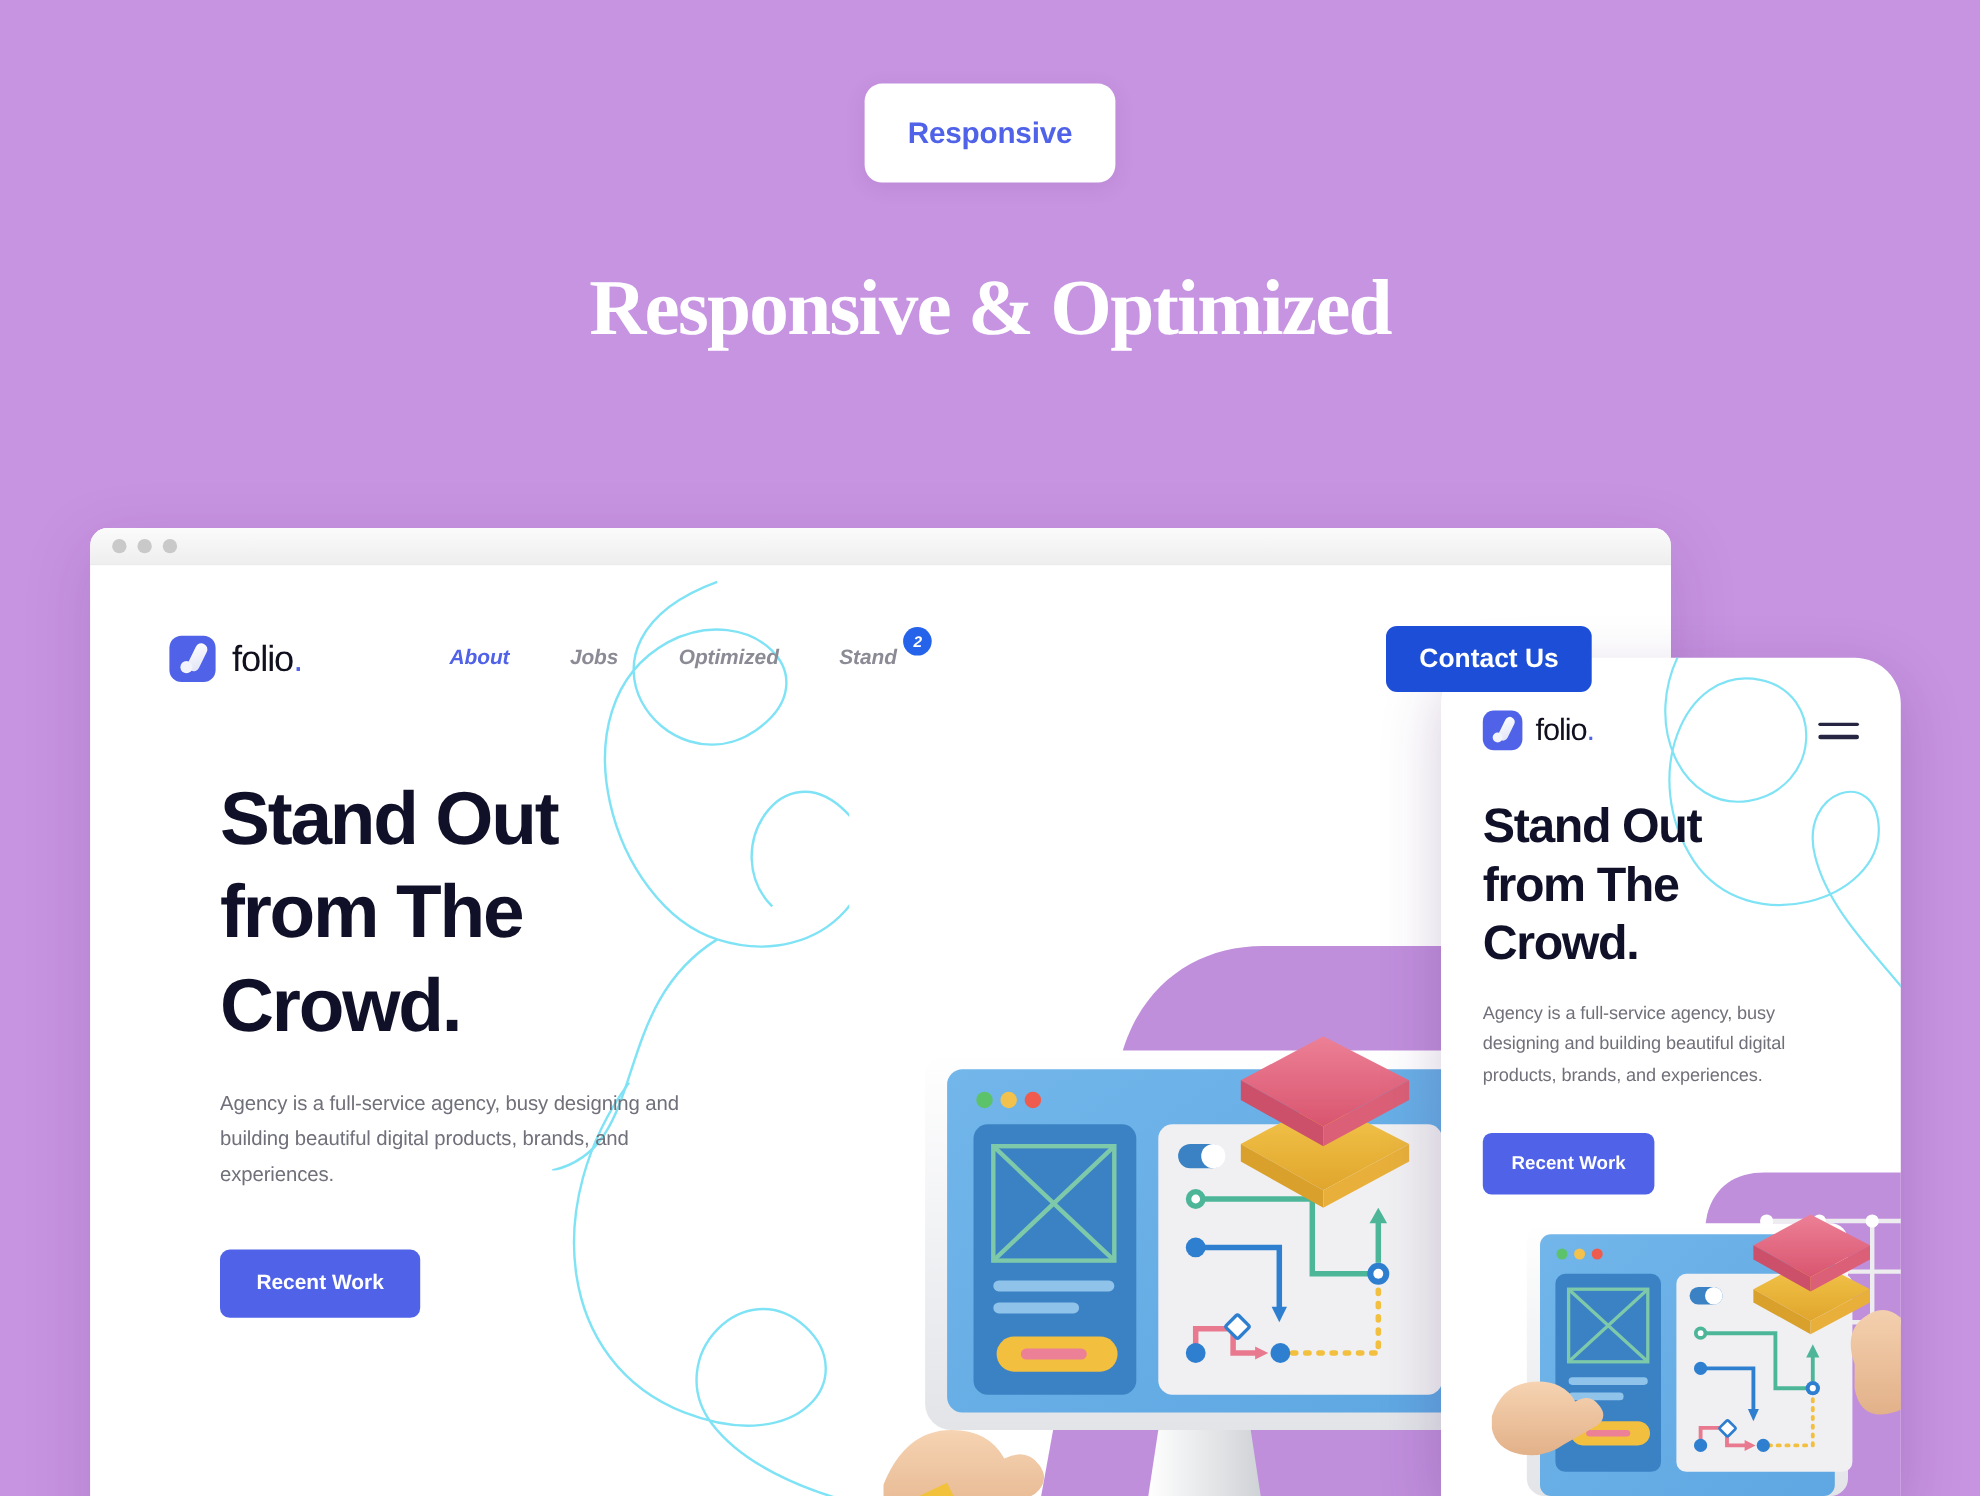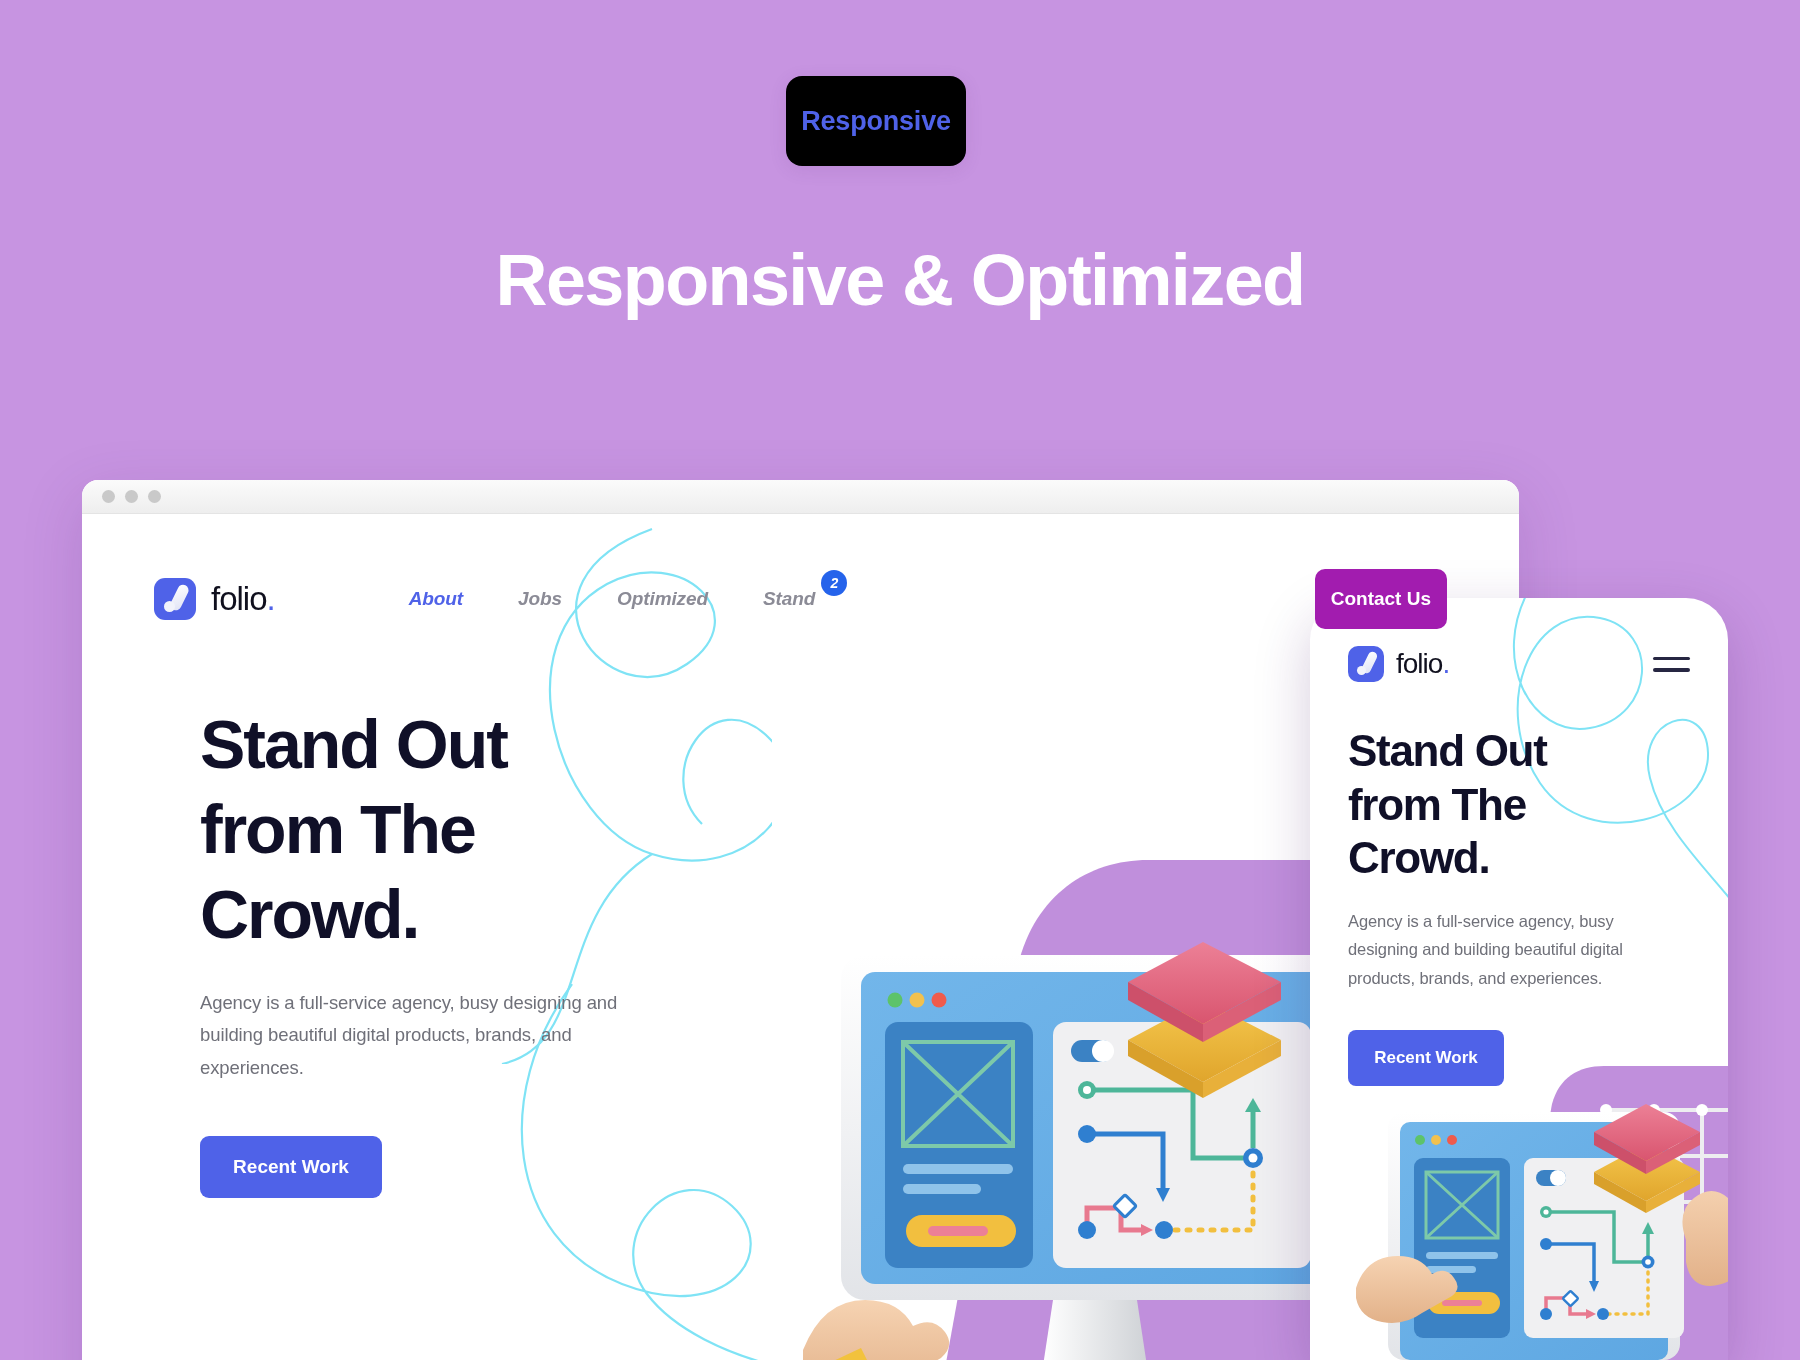--- a/index.html
+++ b/index.html
@@ -7,34 +7,35 @@
   html, body {
     width: 1800px; height: 1360px;
     overflow: hidden;
     font-family: "Liberation Sans", sans-serif;
   }
   body { background: #c794e1; position: relative; }
 
   
   .badge {
     position: absolute; left: 786px; top: 76px;
-    width: 180px; height: 90px;
-    background: #000000; border-radius: 16px;
+    width: 228px; height: 90px;
+    background: #ffffff; border-radius: 16px;
     display: flex; align-items: center; justify-content: center;
     box-shadow: 0 4px 18px rgba(90,40,120,.10);
   }
   .badge-text {
     font-size: 27px; font-weight: bold; color: #4f62e8;
     letter-spacing: -.2px;
   }
   .hero-title {
     position: absolute; left: 0; top: 240px; width: 1800px;
     text-align: center; color: #ffffff;
     font-size: 72px; font-weight: bold; line-height: 1.13;
     letter-spacing: -1.6px;
+    font-family: Liberation Serif, serif;
   }
 
   
   .browser {
     position: absolute; left: 82px; top: 480px;
     width: 1437px; height: 1010px;
     background: #ffffff;
     border-radius: 16px 16px 0 0;
     overflow: hidden;
     box-shadow: 0 18px 60px rgba(80,30,110,.17);
@@ -88,24 +89,24 @@
   .nav-link.active { color: #4f62e8; }
   .nav-badge {
     position: absolute; right: -32px; top: -18px;
     width: 26px; height: 26px; border-radius: 50%;
     background: #2563eb; color: #fff;
     font-size: 14px; font-weight: bold;
     display: flex; align-items: center; justify-content: center;
   }
   .contact-btn {
     margin-left: auto;
-    background: #a21caf; color: #ffffff;
-    font-size: 19px; font-weight: bold;
+    background: #1d4ed8; color: #ffffff;
+    font-size: 24px; font-weight: bold;
     border: none; border-radius: 10px;
-    padding: 0 16px; height: 60px;
+    padding: 0 30px; height: 60px;
     display: flex; align-items: center; justify-content: center;
     white-space: nowrap;
   }
 
   
   .site-hero { position: absolute; left: 118px; top: 188px; width: 430px; z-index: 5; }
   .site-h1 {
     font-size: 68px; font-weight: bold; color: #101028;
     line-height: 1.25; letter-spacing: -2px;
   }

